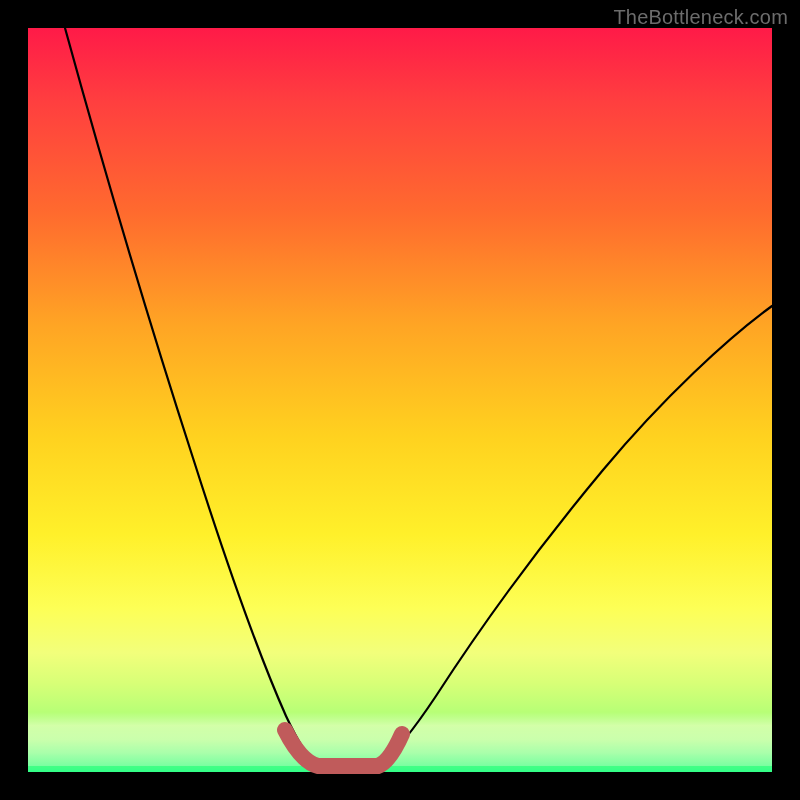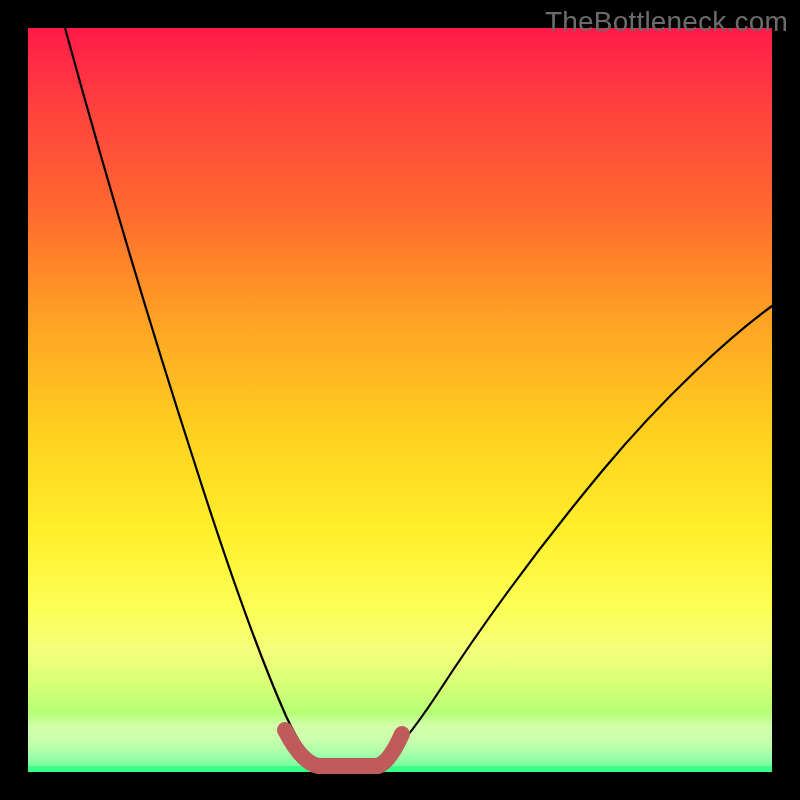--- a/index.html
+++ b/index.html
@@ -50,21 +50,21 @@
       rgba(255,255,210,0.55) 25%,
       rgba(240,255,200,0.65) 50%,
       rgba(200,255,190,0.7) 75%,
       rgba(140,255,170,0.75) 100%);
     mix-blend-mode: lighten;
   }
   .watermark {
     position: absolute;
     top: 6px;
     right: 12px;
-    font-size: 28px;
+    font-size: 20px;
     font-weight: 500;
     color: #6c6c6c;
     letter-spacing: 0.2px;
     user-select: none;
   }
   svg.curves {
     position: absolute;
     left: 0;
     top: 0;
     width: 100%;

